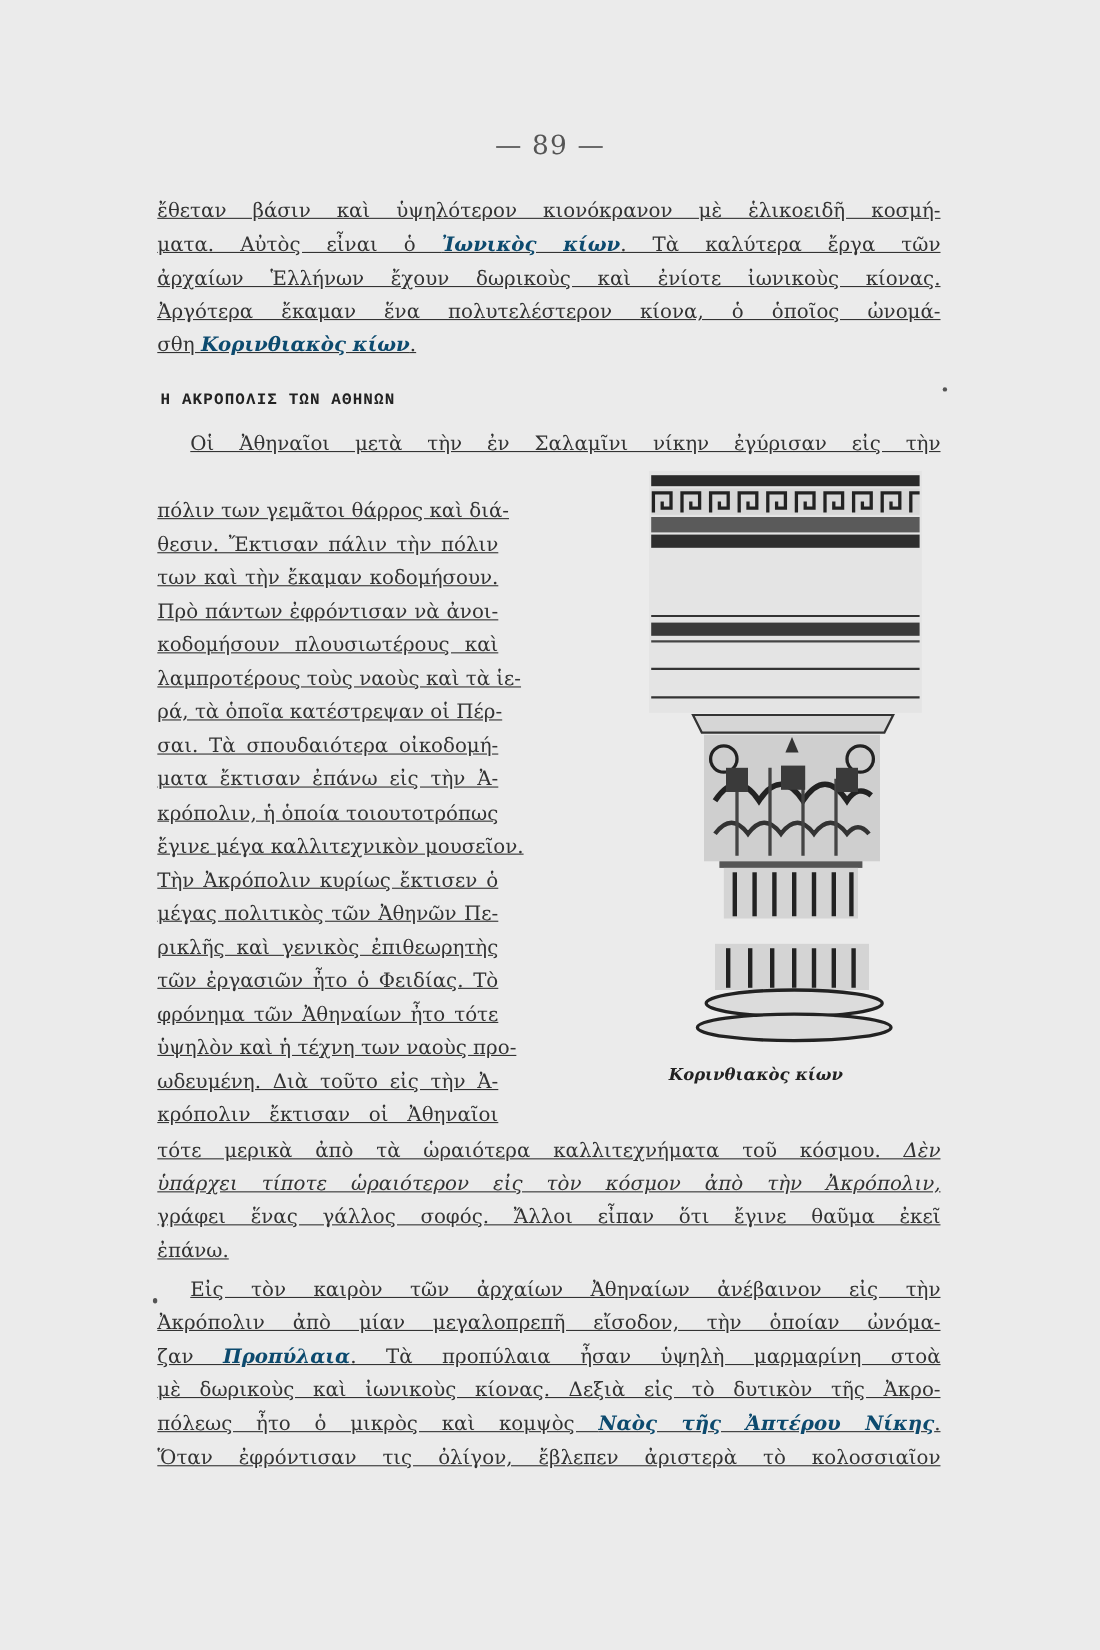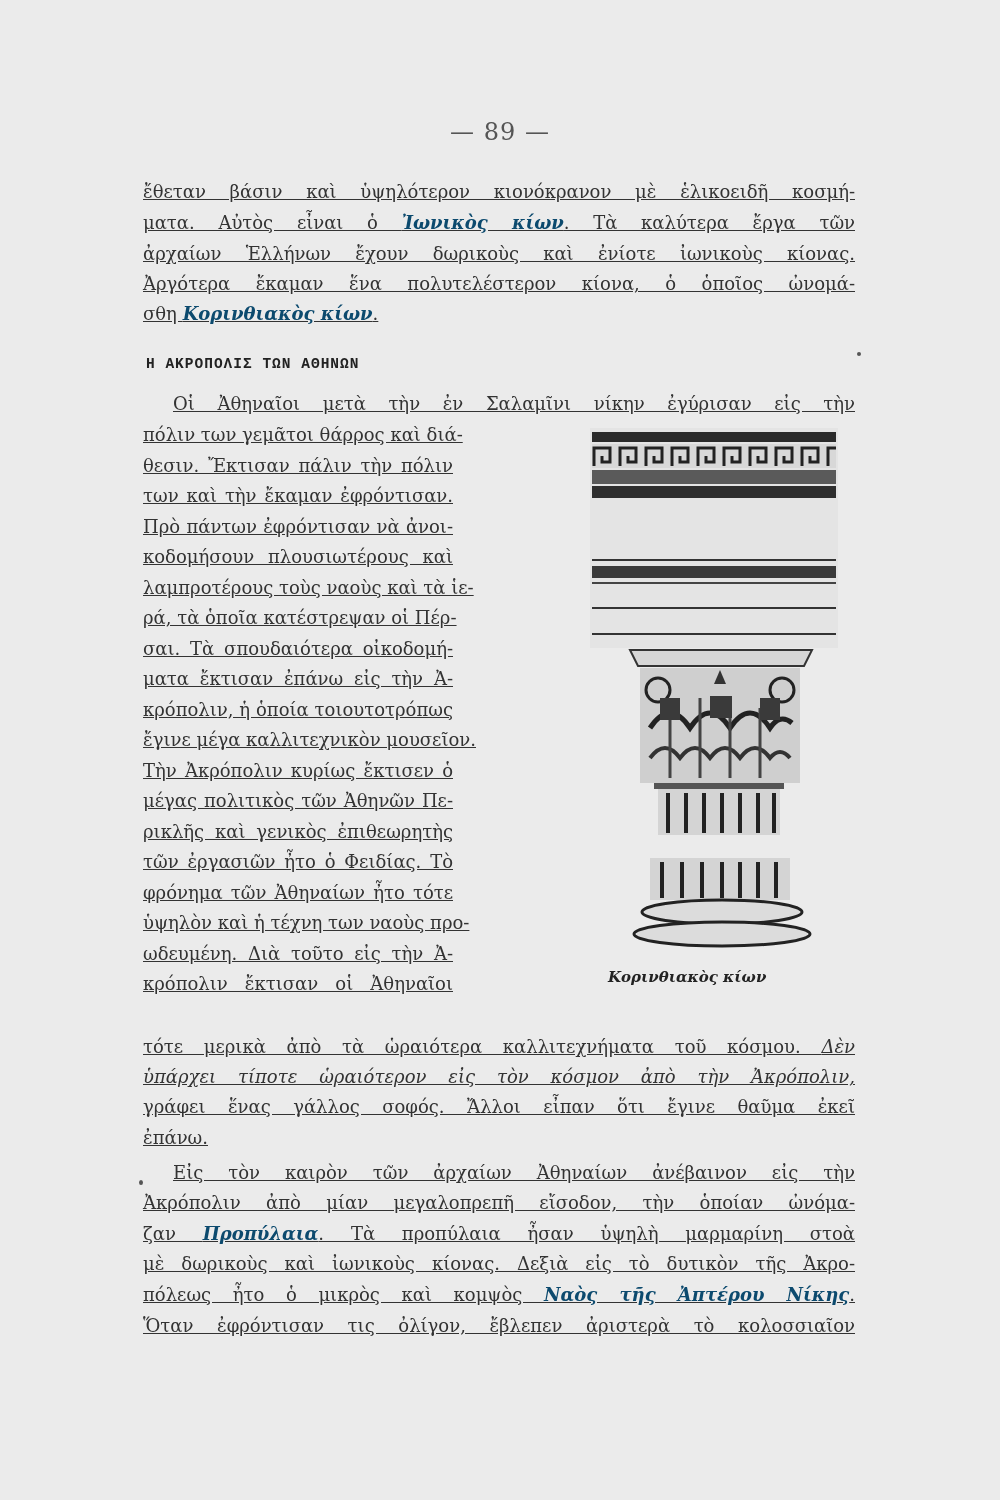--- a/index.html
+++ b/index.html
@@ -12,21 +12,21 @@
   }
   .page-num {
     position: absolute; top: 118px; left: 0; width: 1000px; text-align: center;
     font-size: 24px; color: #555; letter-spacing: 1px;
   }
   .line {
     position: absolute; left: 143px; white-space: nowrap;
     font-size: 18px; line-height: 28px; color: #333; text-decoration: underline;
   }
   .full { width: 712px; text-align: justify; text-align-last: justify; }
-  .narrow { width: 310px; text-align: justify; text-align-last: justify; }
+  .narrow { width: 310px; text-align: justify; text-align-last: justify; margin-top: 30px; }
   .indent { padding-left: 30px; box-sizing: border-box; }
   b.it, .bi { font-weight: bold; font-style: italic; color: #0c4a6e; }
   .it { font-style: italic; }
   .heading {
     position: absolute; left: 146px; top: 356px;
     font-family: Liberation Mono, monospace;
     font-weight: bold; font-size: 14.5px; letter-spacing: 1px; color: #222;
   }
   .figure {
     position: absolute; left: 590px; top: 428px; width: 262px; height: 535px;
@@ -50,21 +50,21 @@
 <div class="line" style="top:300px"><span>σθη </span><b class="bi">Κορινθιακὸς κίων</b><span>.</span></div>
 
 <div class="heading">Η ΑΚΡΟΠΟΛΙΣ ΤΩΝ ΑΘΗΝΩΝ</div>
 <div class="dot" style="left:857px;top:352px;width:4px;height:4px"></div>
 
 <div class="line full indent" style="top:390px">Οἱ Ἀθηναῖοι μετὰ τὴν ἐν Σαλαμῖνι νίκην ἐγύρισαν εἰς τὴν</div>
 
 <div id="narrow-wrap">
     <div class="line narrow" style="top: 421px;">πόλιν των γεμᾶτοι θάρρος καὶ διά-</div>
     <div class="line narrow" style="top: 451.5px;">θεσιν. Ἔκτισαν πάλιν τὴν πόλιν</div>
-    <div class="line narrow" style="top: 482px;">των καὶ τὴν ἔκαμαν ἐφρόντισαν.</div>
+    <div class="line narrow" style="top: 482px;">των καὶ τὴν ἔκαμαν κοδομήσουν.</div>
     <div class="line narrow" style="top: 512.5px;">Πρὸ πάντων ἐφρόντισαν νὰ ἀνοι-</div>
     <div class="line narrow" style="top: 543px;">κοδομήσουν πλουσιωτέρους καὶ</div>
     <div class="line narrow" style="top: 573.5px;">λαμπροτέρους τοὺς ναοὺς καὶ τὰ ἱε-</div>
     <div class="line narrow" style="top: 604px;">ρά, τὰ ὁποῖα κατέστρεψαν οἱ Πέρ-</div>
     <div class="line narrow" style="top: 634.5px;">σαι. Τὰ σπουδαιότερα οἰκοδομή-</div>
     <div class="line narrow" style="top: 665px;">ματα ἔκτισαν ἐπάνω εἰς τὴν Ἀ-</div>
     <div class="line narrow" style="top: 695.5px;">κρόπολιν, ἡ ὁποία τοιουτοτρόπως</div>
     <div class="line narrow" style="top: 726px;">ἔγινε μέγα καλλιτεχνικὸν μουσεῖον.</div>
     <div class="line narrow" style="top: 756.5px;">Τὴν Ἀκρόπολιν κυρίως ἔκτισεν ὁ</div>
     <div class="line narrow" style="top: 787px;">μέγας πολιτικὸς τῶν Ἀθηνῶν Πε-</div>

